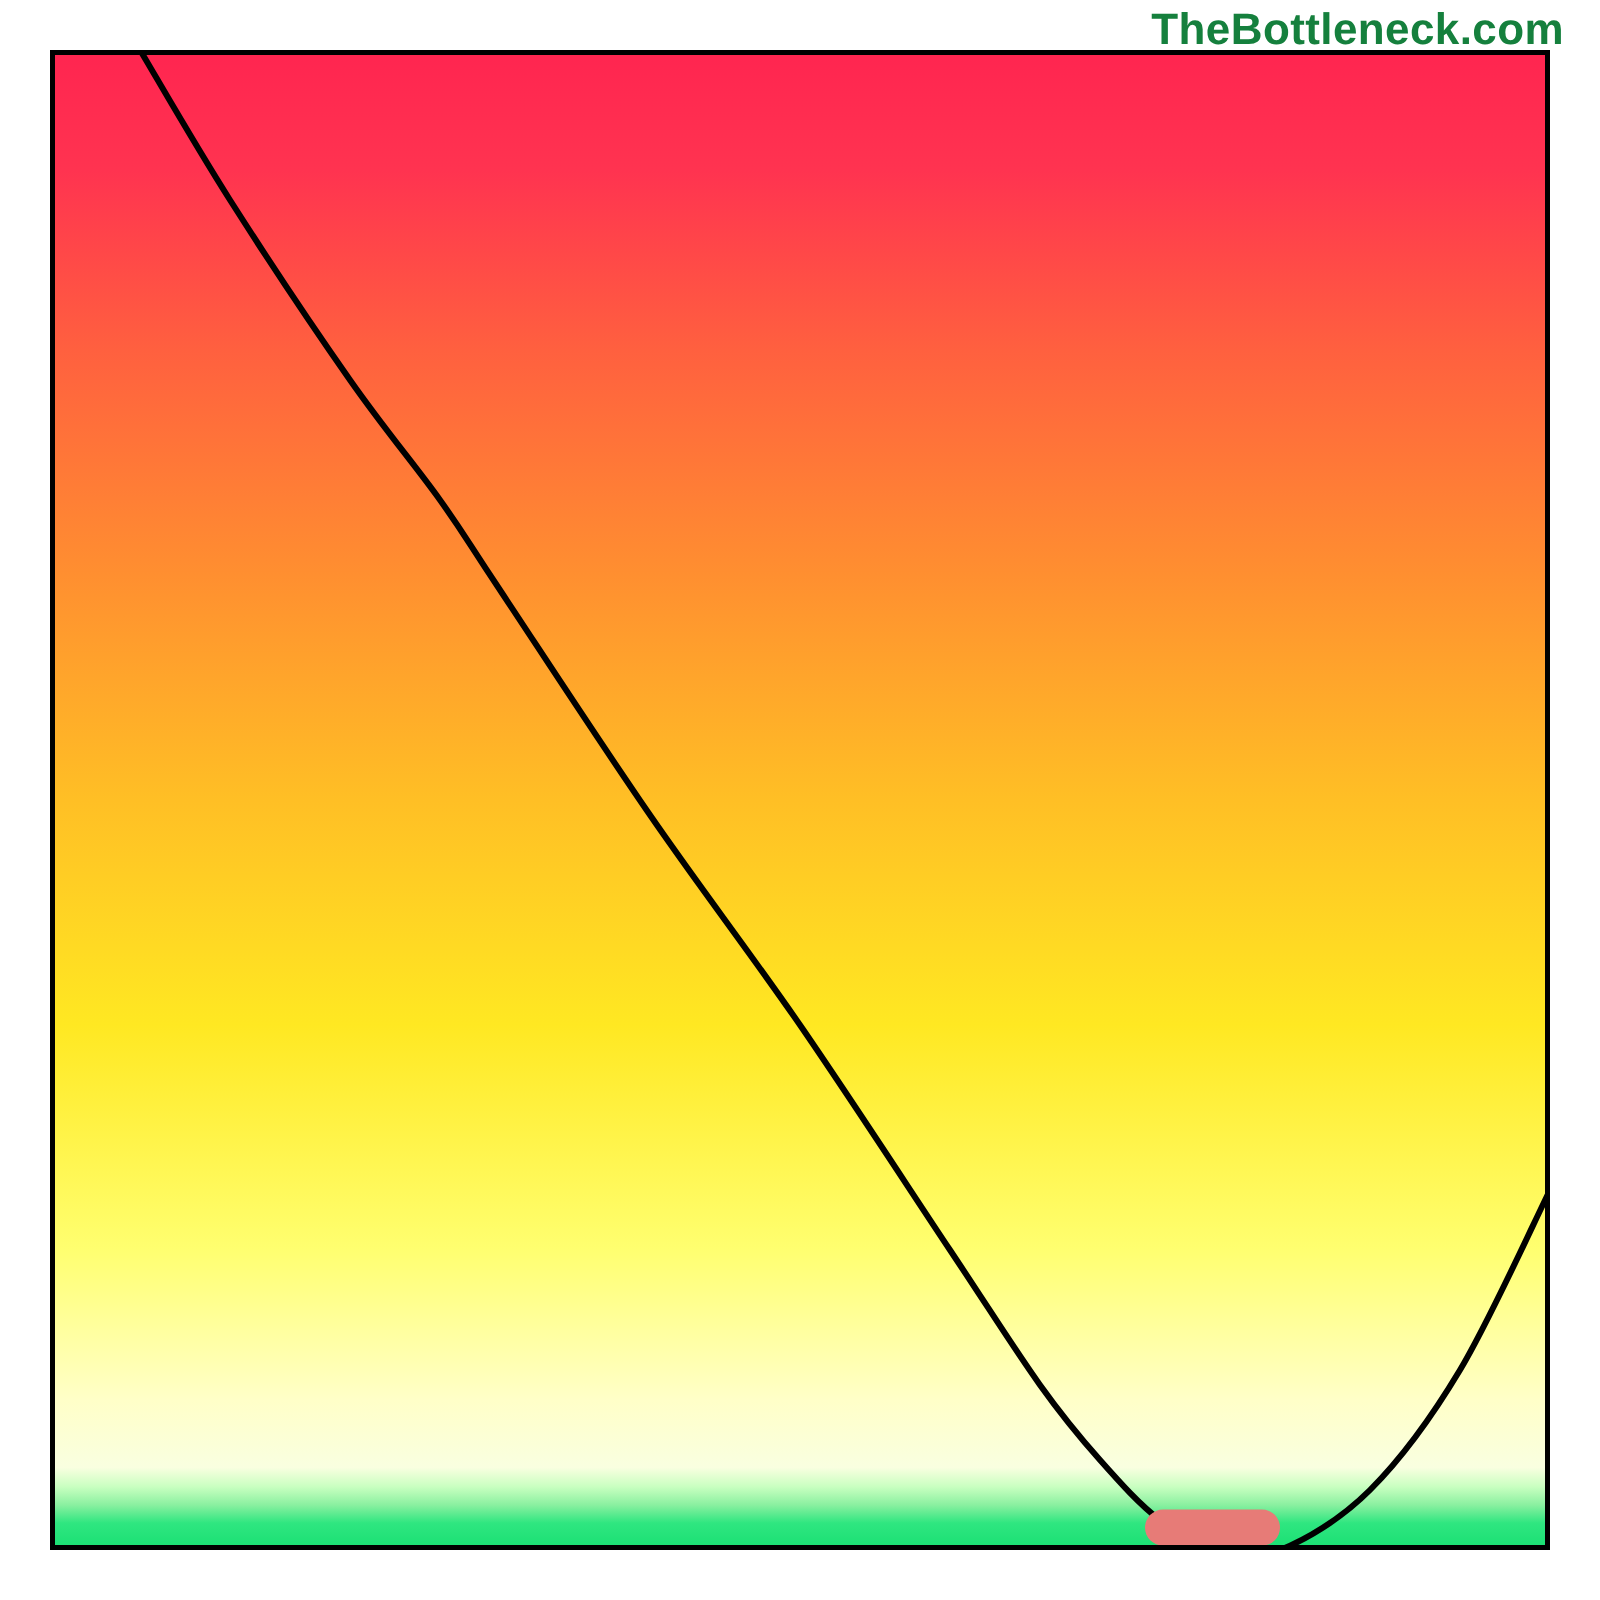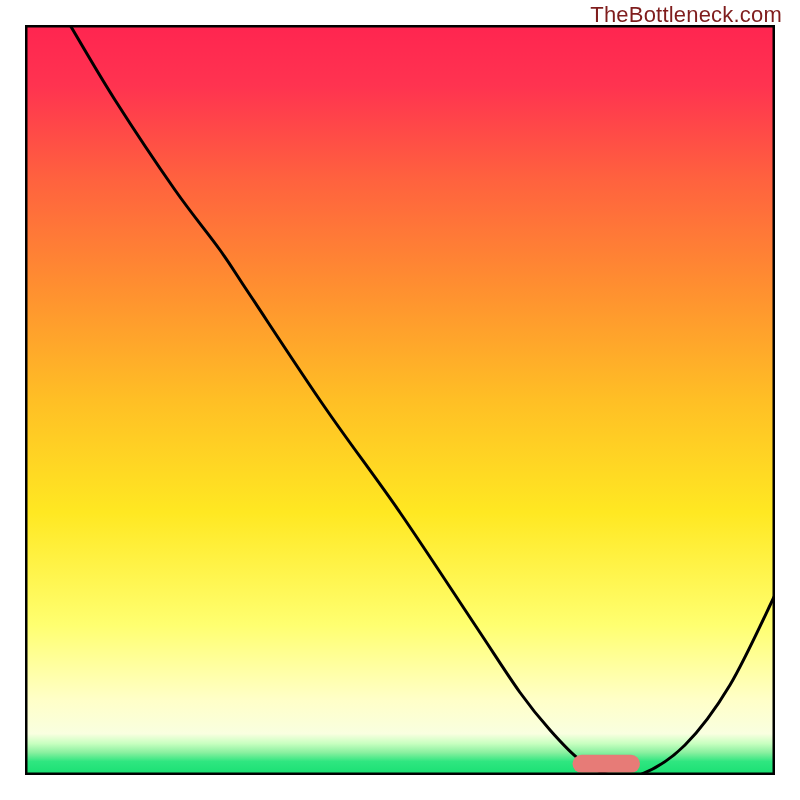--- a/index.html
+++ b/index.html
@@ -9,22 +9,22 @@
     height: 800px;
     background: #ffffff;
     overflow: hidden;
   }
   .watermark {
     position: absolute;
     top: 2px;
     right: 18px;
     font-family: Arial, Helvetica, sans-serif;
     font-size: 22px;
-    font-weight: normal;
-    color: #7f1d1d;
+    font-weight: bold;
+    color: #15803d;
     letter-spacing: 0.2px;
   }
   .plot-frame {
     position: absolute;
     left: 25px;
     top: 25px;
     width: 750px;   
     height: 750px;  
     box-sizing: content-box;
   }

